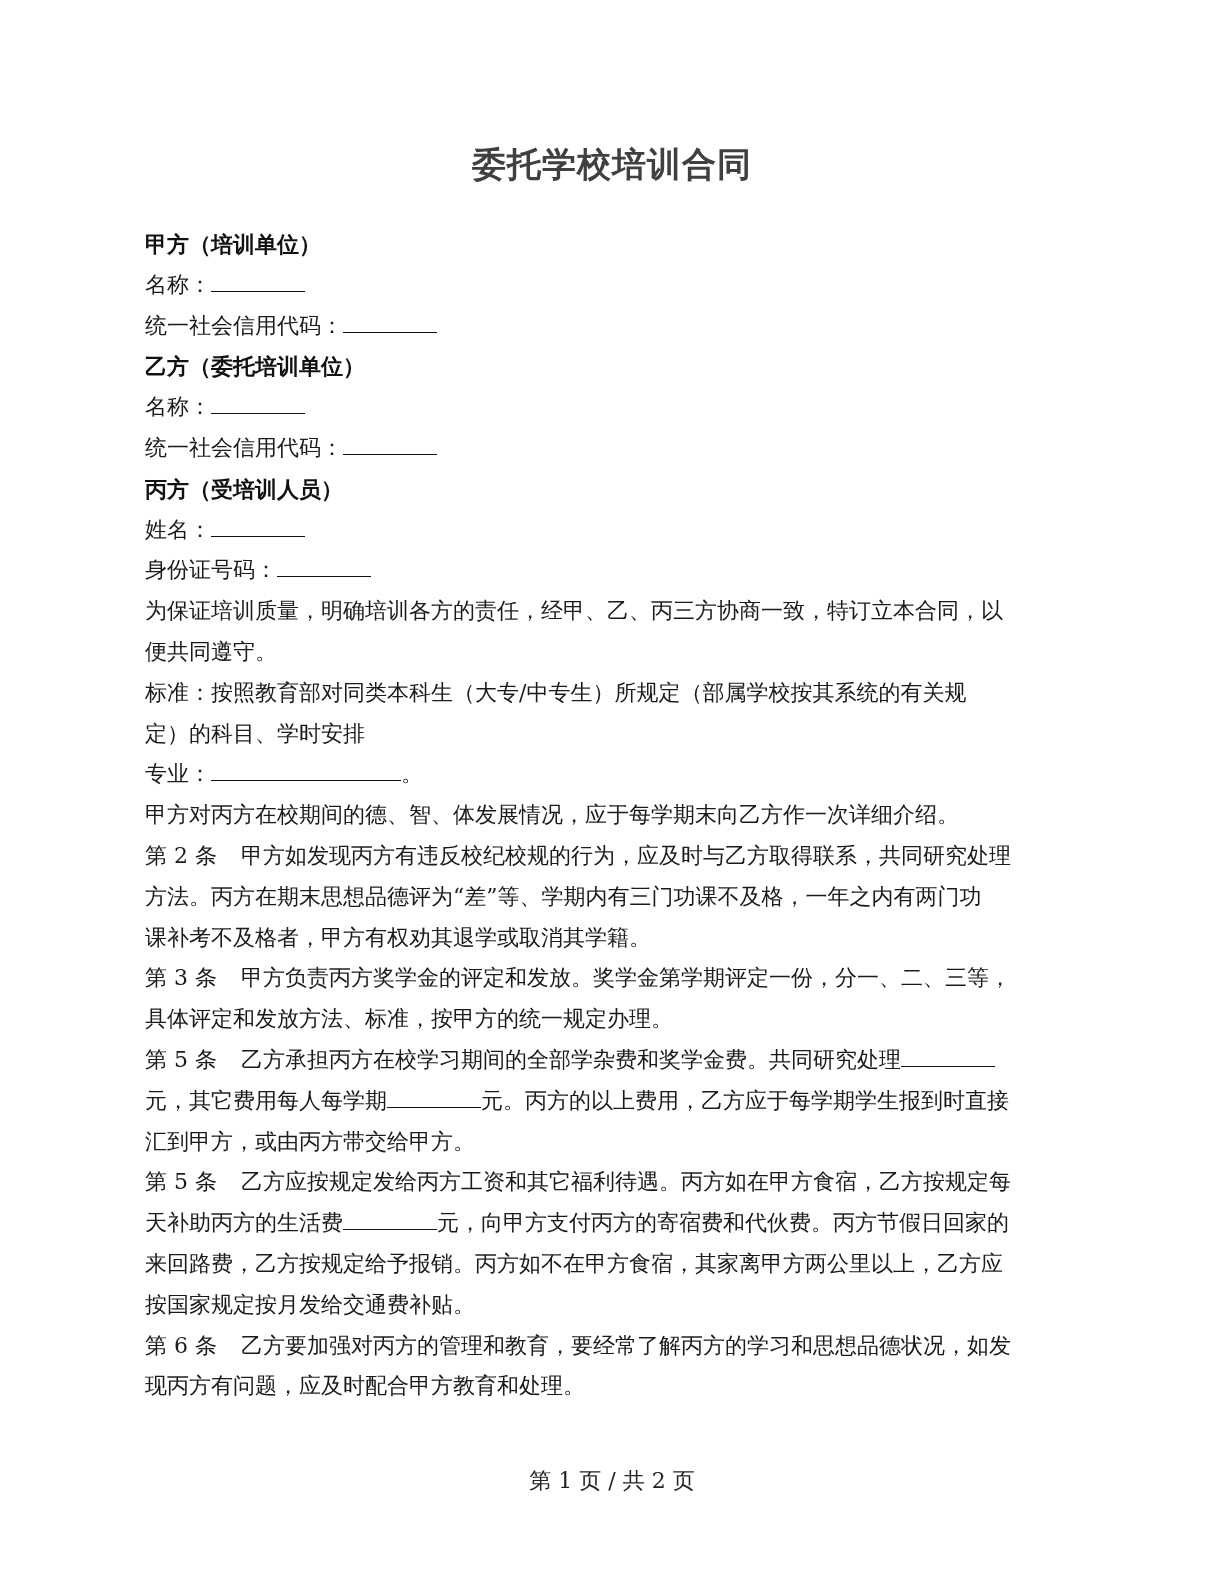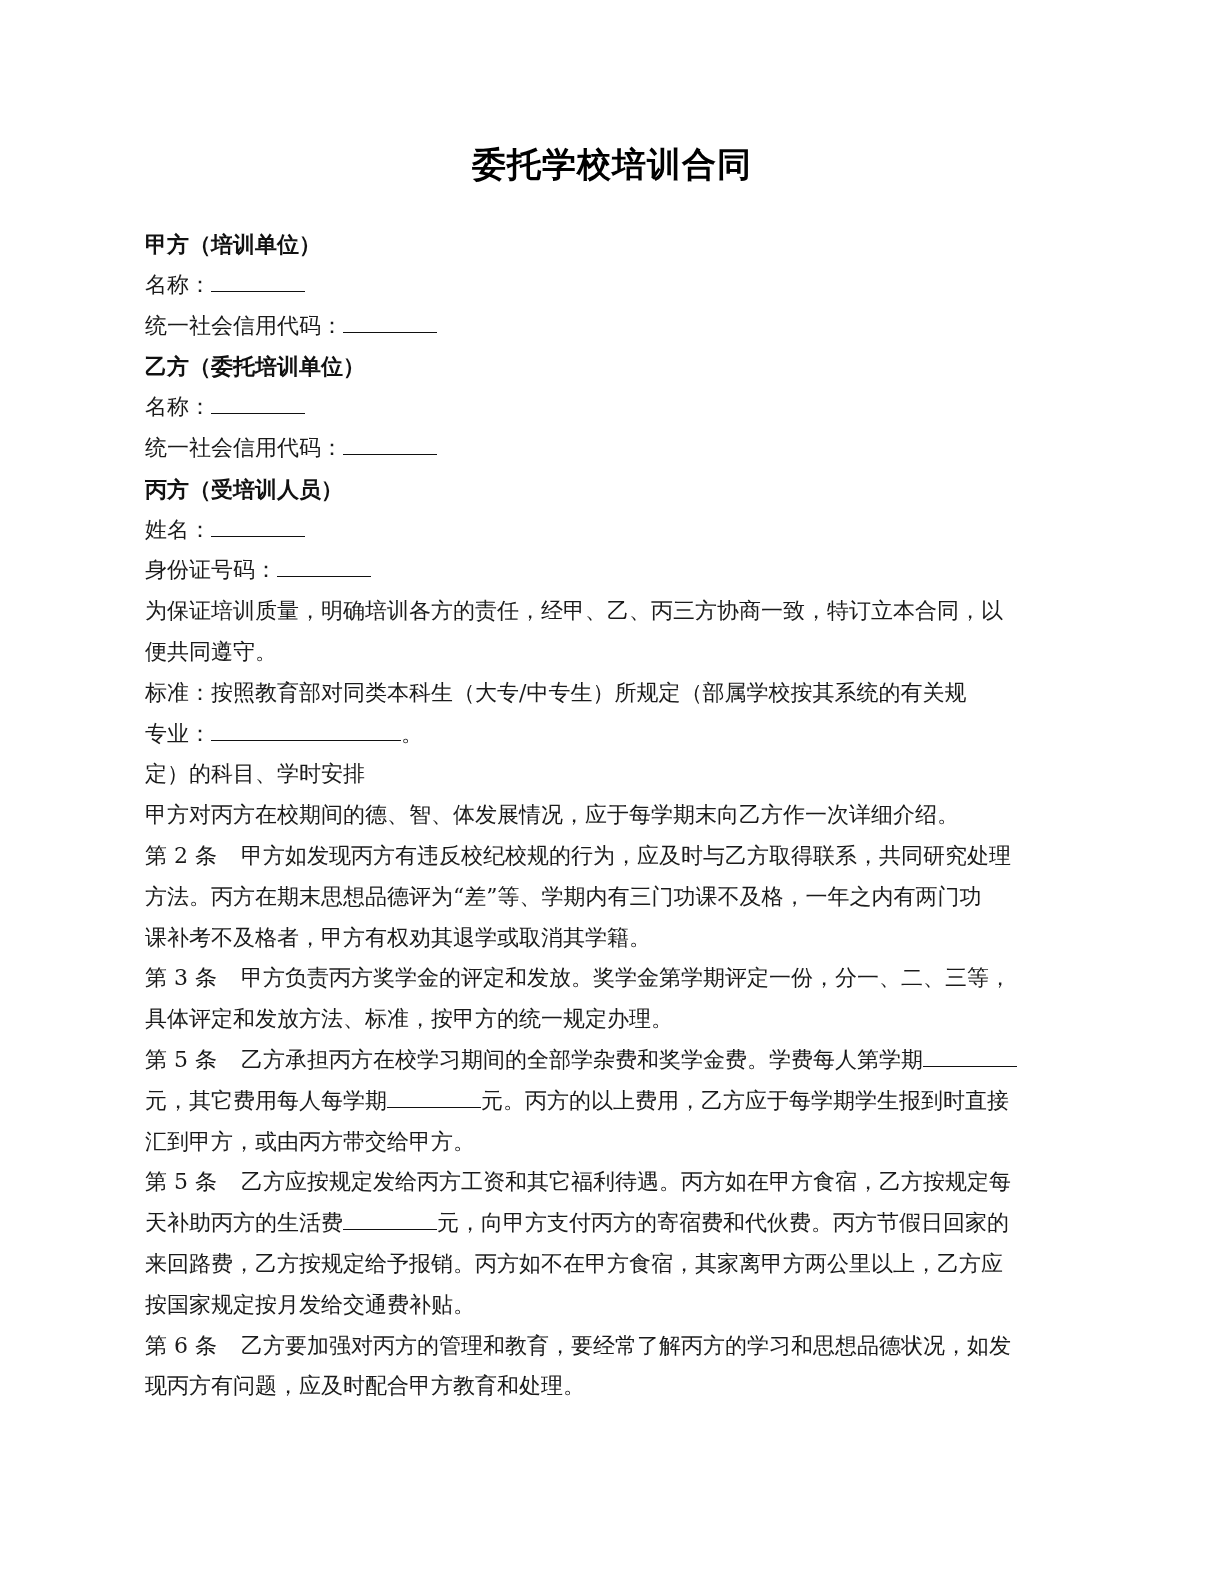--- a/index.html
+++ b/index.html
@@ -1,20 +1,20 @@
 <!DOCTYPE html>
 <html><head>
   <meta charset="utf-8">
   <style>
     html, body { margin: 0; padding: 0; background: #ffffff; }
     body { width: 1224px; height: 1584px; position: relative; overflow: hidden;
            font-family: "DejaVu Serif", "Liberation Serif", serif; color: #111; }
     .page { position: absolute; left: 0; top: 0; width: 1224px; height: 1584px; background: #fff; }
     .title { position: absolute; top: 142px; left: 0; width: 1224px; text-align: center;
-             font-size: 34px; font-weight: bold; letter-spacing: 1px; color: #000000; }
+             font-size: 34px; font-weight: bold; letter-spacing: 1px; color: #404040; }
     .body { position: absolute; left: 145px; top: 200px; width: 930px; margin-top: 24px; }
     .line { font-size: 22px; line-height: 40.8px; height: 40.8px; white-space: nowrap; color: #1a1a1a; }
     .bold { font-weight: bold; color: #111; }
     .blank { display: inline-block; border-bottom: 1.5px solid #111; height: 22px; vertical-align: baseline; }
     .b8 { width: 94px; }
     .b15 { width: 190px; }
     .gap { display: inline-block; width: 24px; }
     .footer { position: absolute; top: 1466px; left: 0; width: 1224px; text-align: center;
               font-size: 22px; color: #222; }
   </style>
@@ -47,39 +47,39 @@
       <span>姓名：</span><span class="blank b8"></span>
     </div>
     <div class="line">
       <span>身份证号码：</span><span class="blank b8"></span>
     </div>
 
     <div class="line">为保证培训质量，明确培训各方的责任，经甲、乙、丙三方协商一致，特订立本合同，以</div>
     <div class="line">便共同遵守。</div>
 
     <div class="line">标准：按照教育部对同类本科生（大专/中专生）所规定（部属学校按其系统的有关规</div>
+    <div class="line">定）的科目、学时安排</div>
     <div class="line">
       <span>专业：</span><span class="blank b15"></span><span>。</span>
     </div>
-    <div class="line">定）的科目、学时安排</div>
     <div class="line">甲方对丙方在校期间的德、智、体发展情况，应于每学期末向乙方作一次详细介绍。</div>
 
     <div class="line">
       <span>第 2 条</span><span class="gap"></span><span>甲方如发现丙方有违反校纪校规的行为，应及时与乙方取得联系，共同研究处理</span>
     </div>
     <div class="line">方法。丙方在期末思想品德评为“差”等、学期内有三门功课不及格，一年之内有两门功</div>
     <div class="line">课补考不及格者，甲方有权劝其退学或取消其学籍。</div>
 
     <div class="line">
       <span>第 3 条</span><span class="gap"></span><span>甲方负责丙方奖学金的评定和发放。奖学金第学期评定一份，分一、二、三等，</span>
     </div>
     <div class="line">具体评定和发放方法、标准，按甲方的统一规定办理。</div>
 
     <div class="line">
-      <span>第 5 条</span><span class="gap"></span><span>乙方承担丙方在校学习期间的全部学杂费和奖学金费。学费每人第学期</span><span class="blank b8"></span>
+      <span>第 5 条</span><span class="gap"></span><span>乙方承担丙方在校学习期间的全部学杂费和奖学金费。共同研究处理</span><span class="blank b8"></span>
     </div>
     <div class="line">
       <span>元，其它费用每人每学期</span><span class="blank b8"></span><span>元。丙方的以上费用，乙方应于每学期学生报到时直接</span>
     </div>
     <div class="line">汇到甲方，或由丙方带交给甲方。</div>
 
     <div class="line">
       <span>第 5 条</span><span class="gap"></span><span>乙方应按规定发给丙方工资和其它福利待遇。丙方如在甲方食宿，乙方按规定每</span>
     </div>
     <div class="line">
@@ -87,13 +87,14 @@
     </div>
     <div class="line">来回路费，乙方按规定给予报销。丙方如不在甲方食宿，其家离甲方两公里以上，乙方应</div>
     <div class="line">按国家规定按月发给交通费补贴。</div>
 
     <div class="line">
       <span>第 6 条</span><span class="gap"></span><span>乙方要加强对丙方的管理和教育，要经常了解丙方的学习和思想品德状况，如发</span>
     </div>
     <div class="line">现丙方有问题，应及时配合甲方教育和处理。</div>
   </div>
 
+  <div class="footer">第 1 页  / 共 2 页</div>
 </div>
 
 </body></html>

